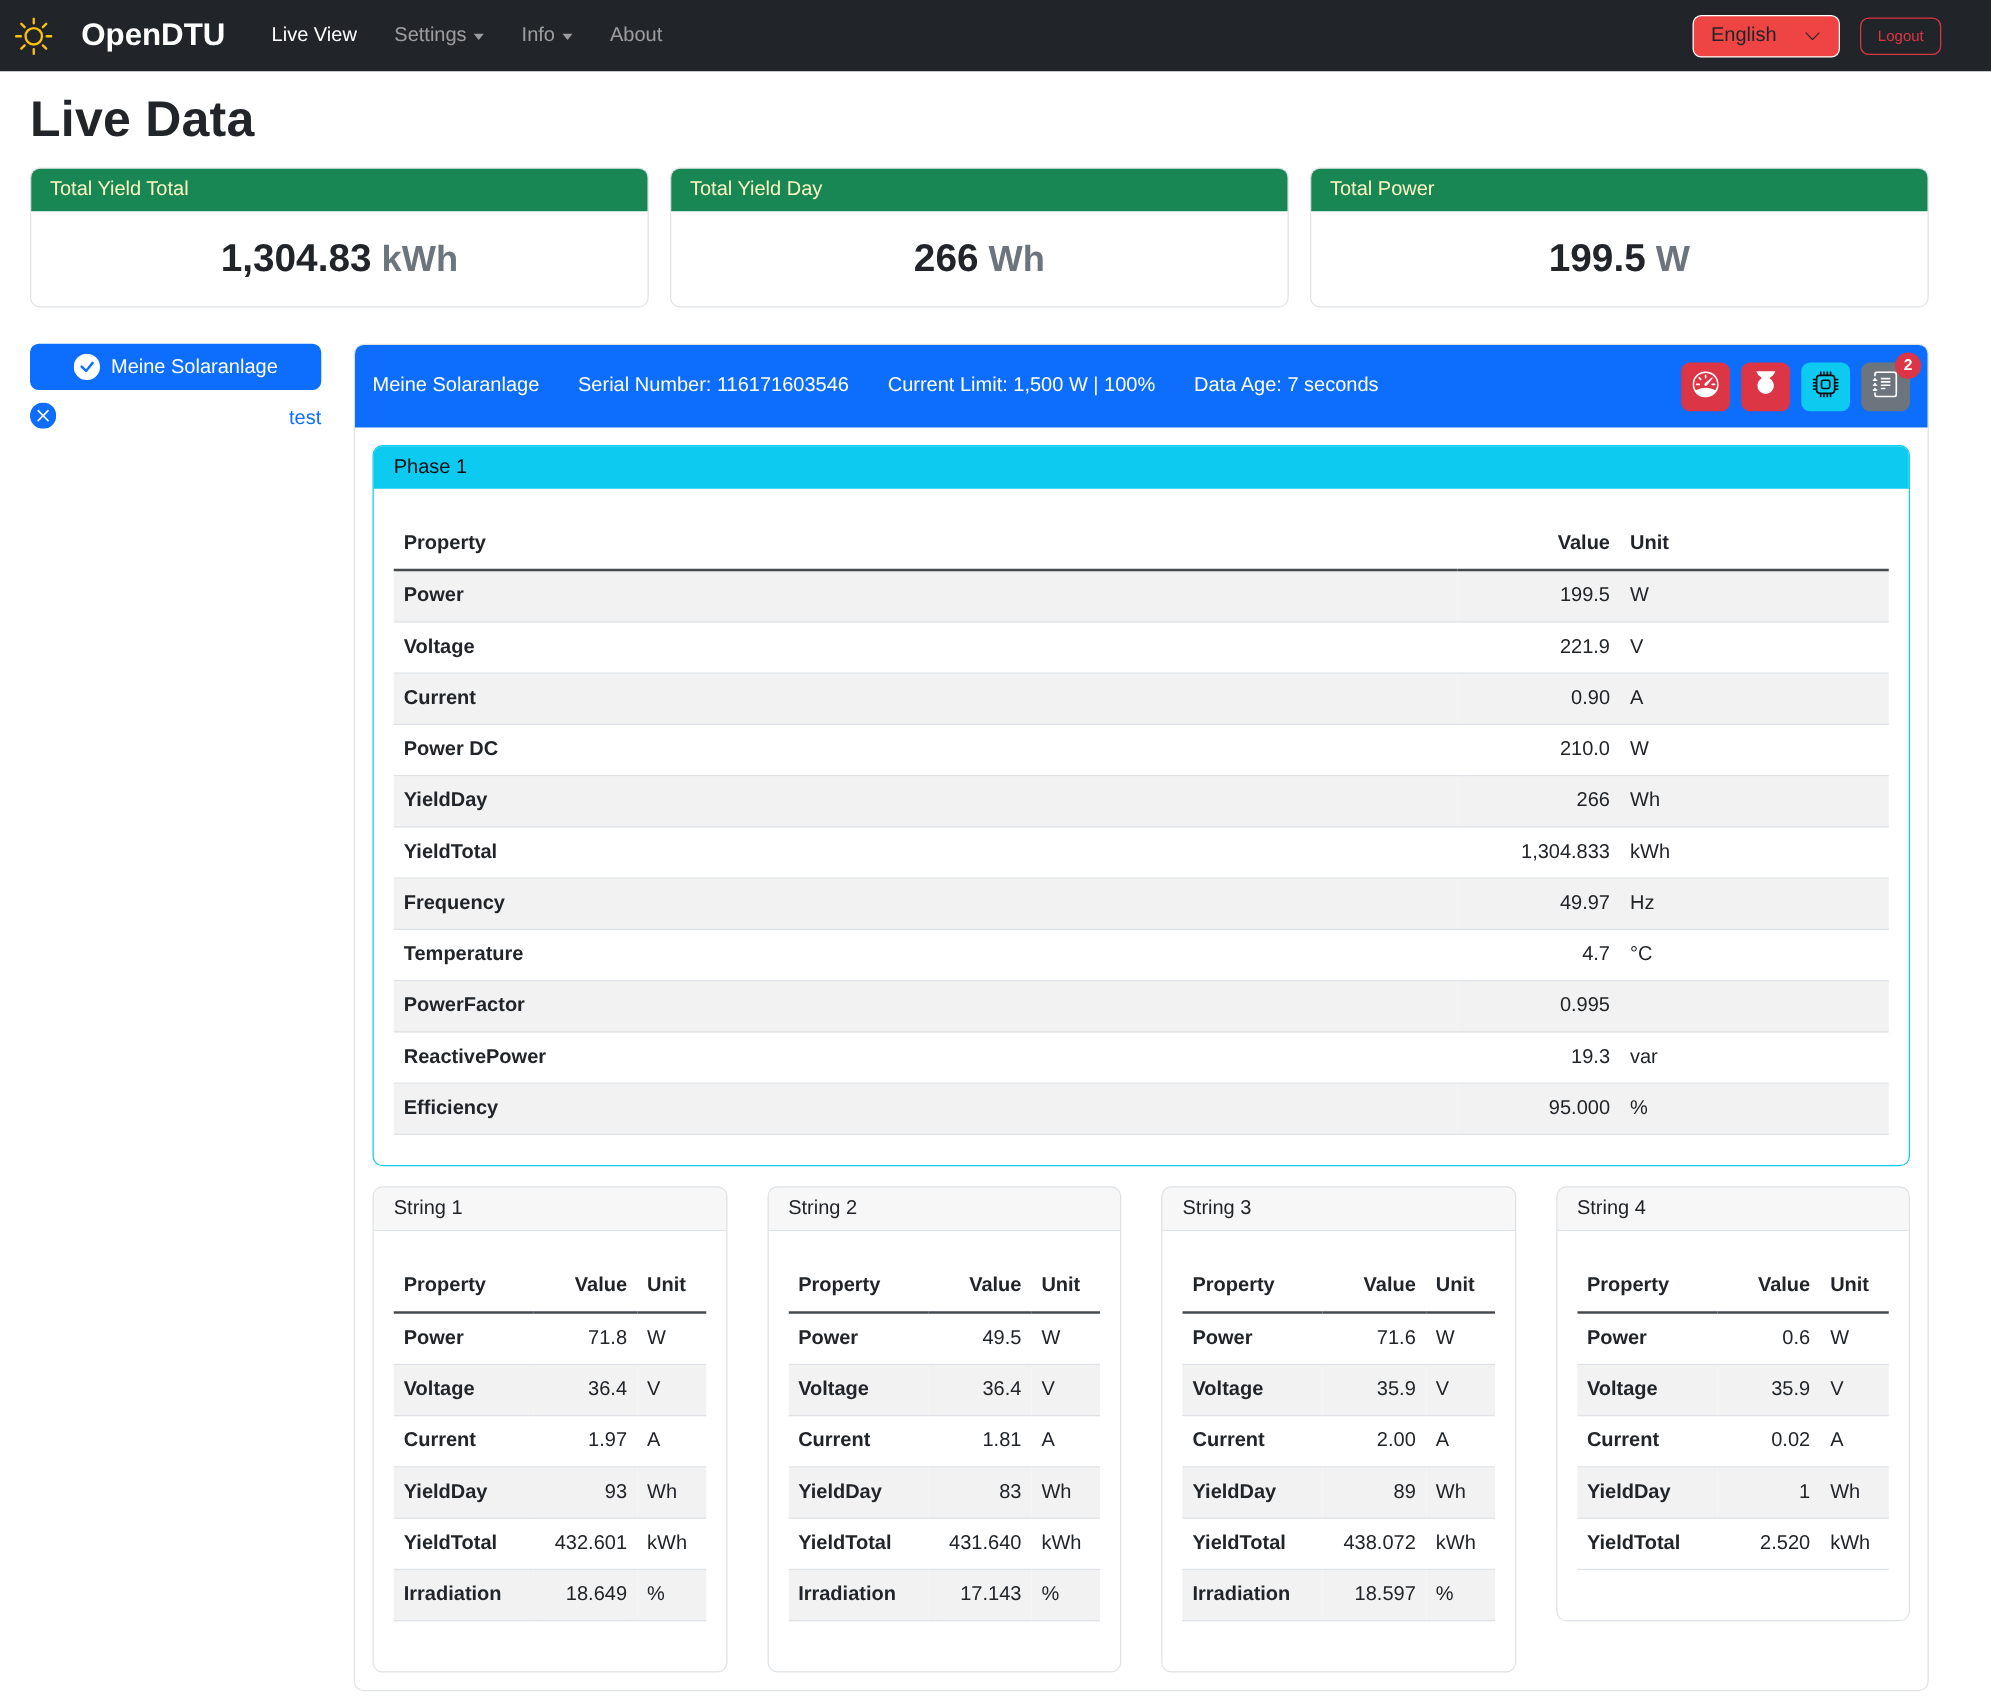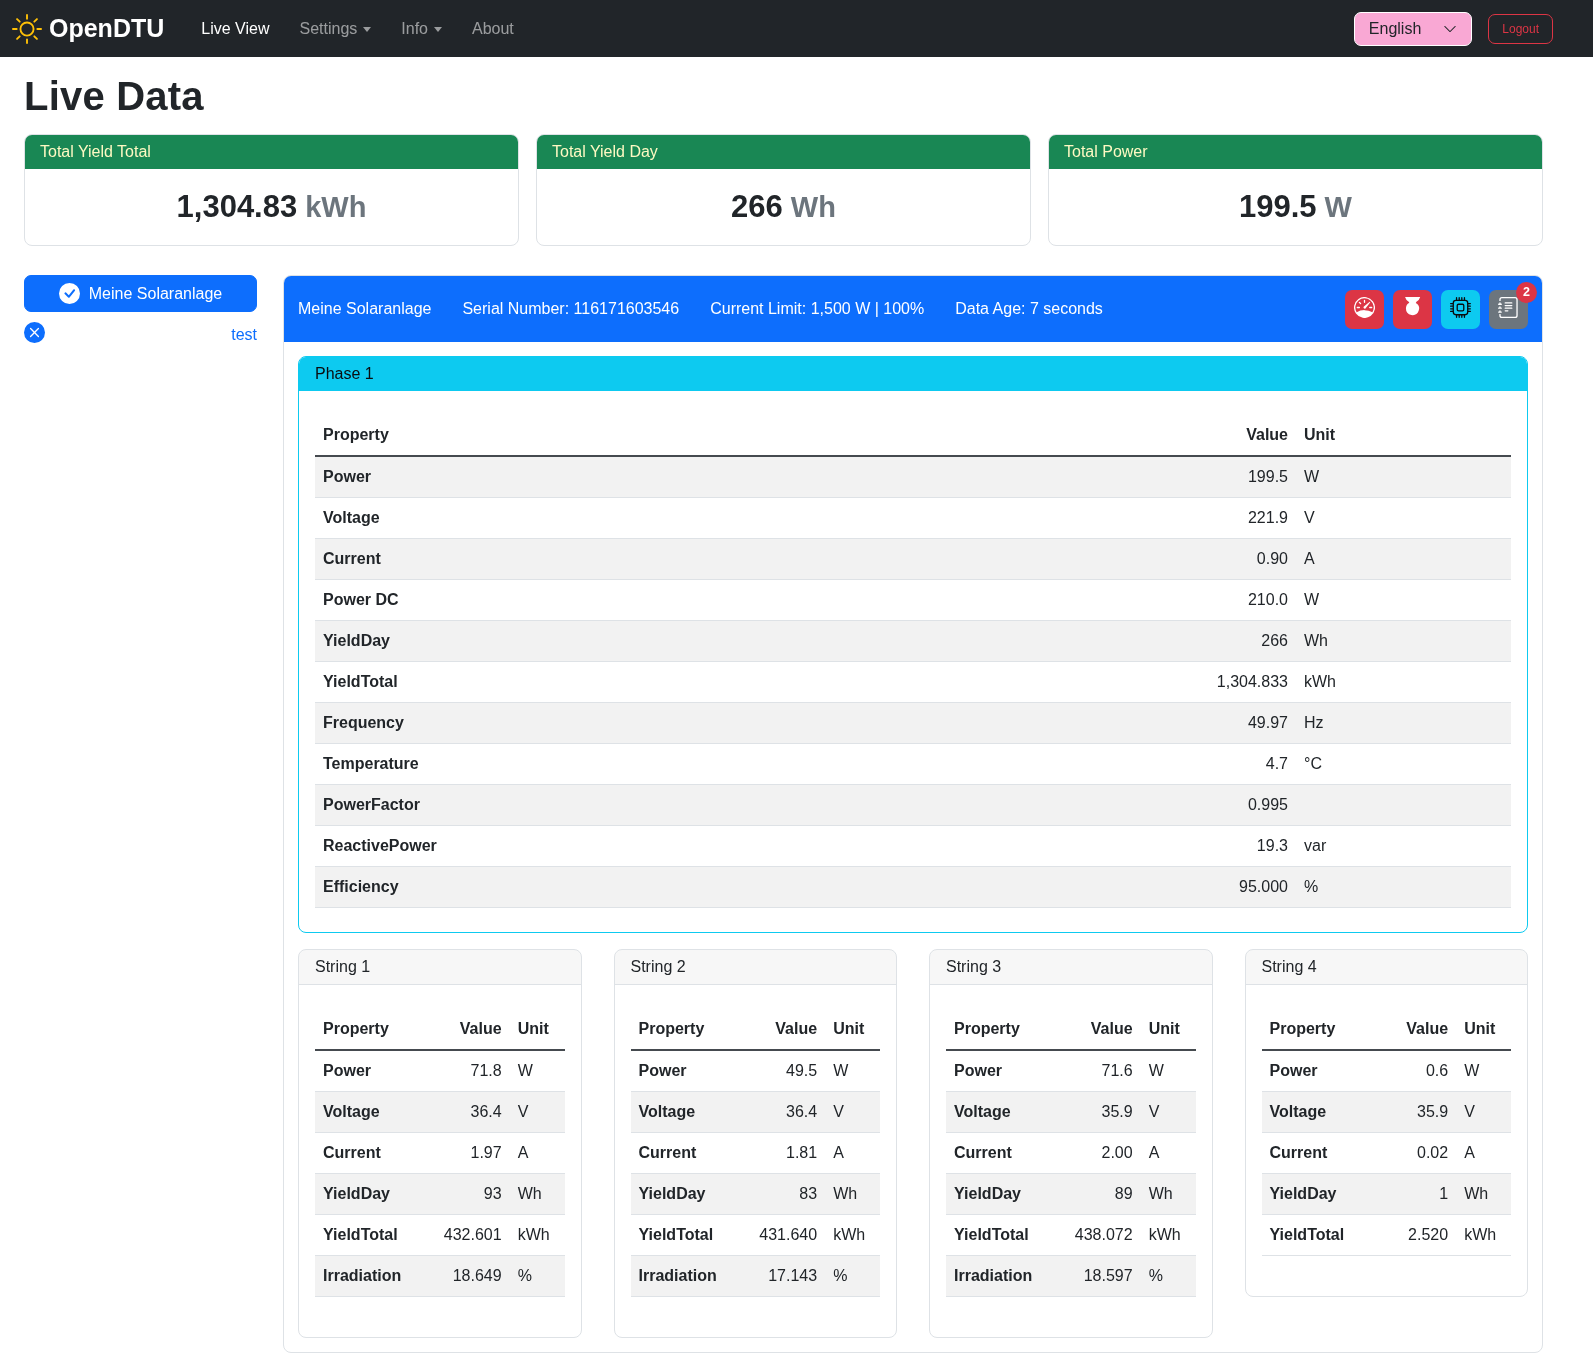--- a/index.html
+++ b/index.html
@@ -8,28 +8,28 @@
     --stripe:#f2f2f2; --muted:#6c757d; --text:#212529;
   }
   *{box-sizing:border-box;}
   html,body{margin:0;padding:0;}
   body{
     font-family:"Liberation Sans","DejaVu Sans",sans-serif;
     background:#fff;color:var(--text);font-size:16px;width:1593px;
   }
   
   .navbar{background:var(--navbar-bg);height:57px;display:flex;align-items:center;padding:0 12px;}
-  .brand{display:flex;align-items:center;gap:7px;color:#fff;font-size:25px;font-weight:700;cursor:pointer;margin-right:22px;text-decoration:none;}
+  .brand{display:flex;align-items:center;gap:23px;color:#fff;font-size:25px;font-weight:700;cursor:pointer;margin-right:22px;text-decoration:none;}
   .brand svg{display:block;}
   .nav-links{display:flex;align-items:center;list-style:none;margin:0;padding:0;}
   .nav-link{color:rgba(255,255,255,.55);padding:8px 15px;cursor:pointer;display:flex;align-items:center;gap:6px;}
   .nav-link.active{color:#fff;}
   .caret{display:inline-block;width:0;height:0;border-top:5px solid currentColor;border-left:4.5px solid transparent;border-right:4.5px solid transparent;margin-top:2px;}
   .nav-right{margin-left:auto;display:flex;align-items:center;gap:16px;padding-right:28px;}
-  .lang-select{background:#f9a8d4;color:var(--text);border:1px solid #fff;border-radius:7px;padding:7px 14px;display:flex;align-items:center;gap:22px;cursor:pointer;min-width:108px;}
+  .lang-select{background:#ef4444;color:var(--text);border:1px solid #fff;border-radius:7px;padding:7px 14px;display:flex;align-items:center;gap:22px;cursor:pointer;min-width:108px;}
   .lang-select svg{display:block;}
   .logout-btn{background:transparent;color:var(--danger);border:1px solid var(--danger);border-radius:7px;padding:7px 13px;font-size:12px;cursor:pointer;font-family:inherit;}
   
   .page{padding:0 50px 16px 24px;}
   h1.page-title{font-size:40px;font-weight:700;margin:17px 0 15px;letter-spacing:.2px;}
   
   .summary-row{display:grid;grid-template-columns:repeat(3,1fr);gap:17px;}
   .card{border:1px solid var(--border);border-radius:8px;background:#fff;}
   .summary-card .card-header{background:var(--success);color:#fef9c3;padding:8px 15px;border-radius:7px 7px 0 0;}
   .summary-card .card-body{padding:20px 16px;text-align:center;}

